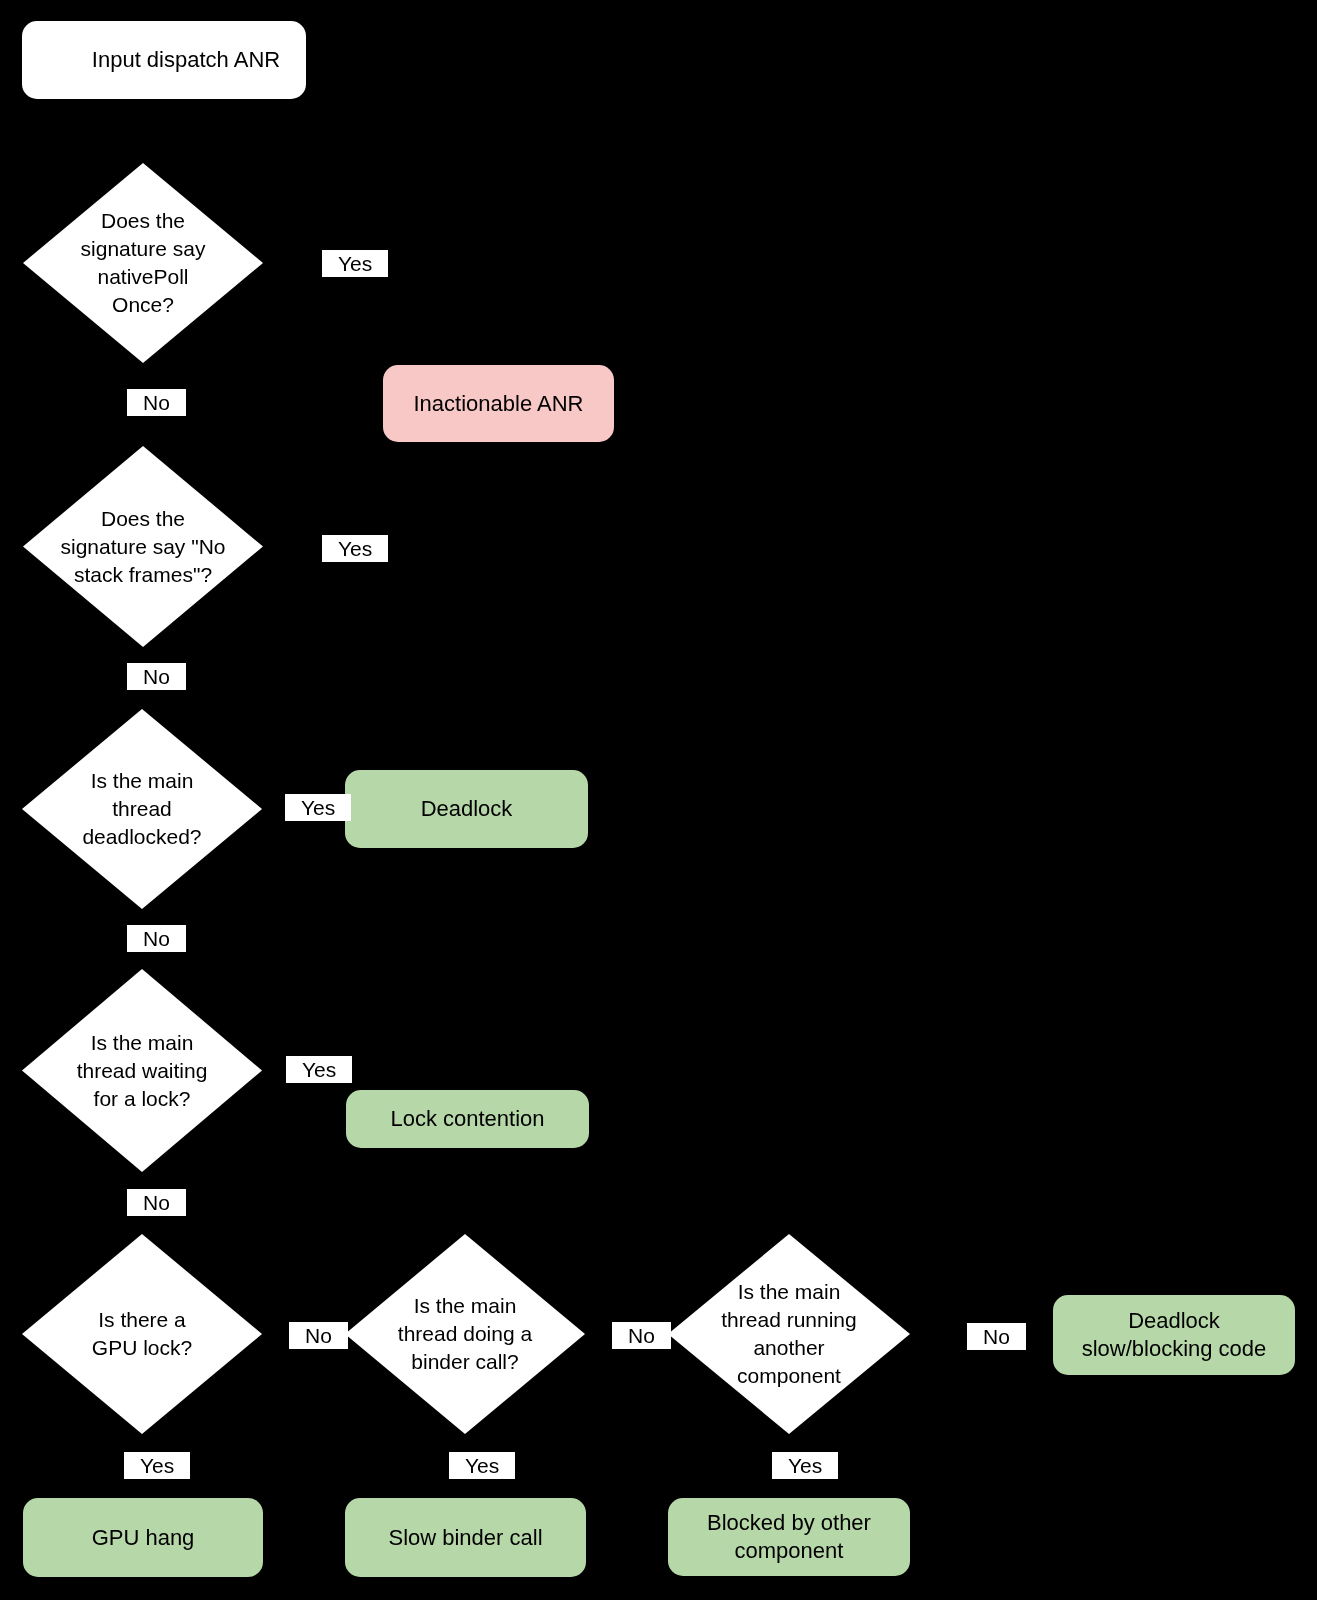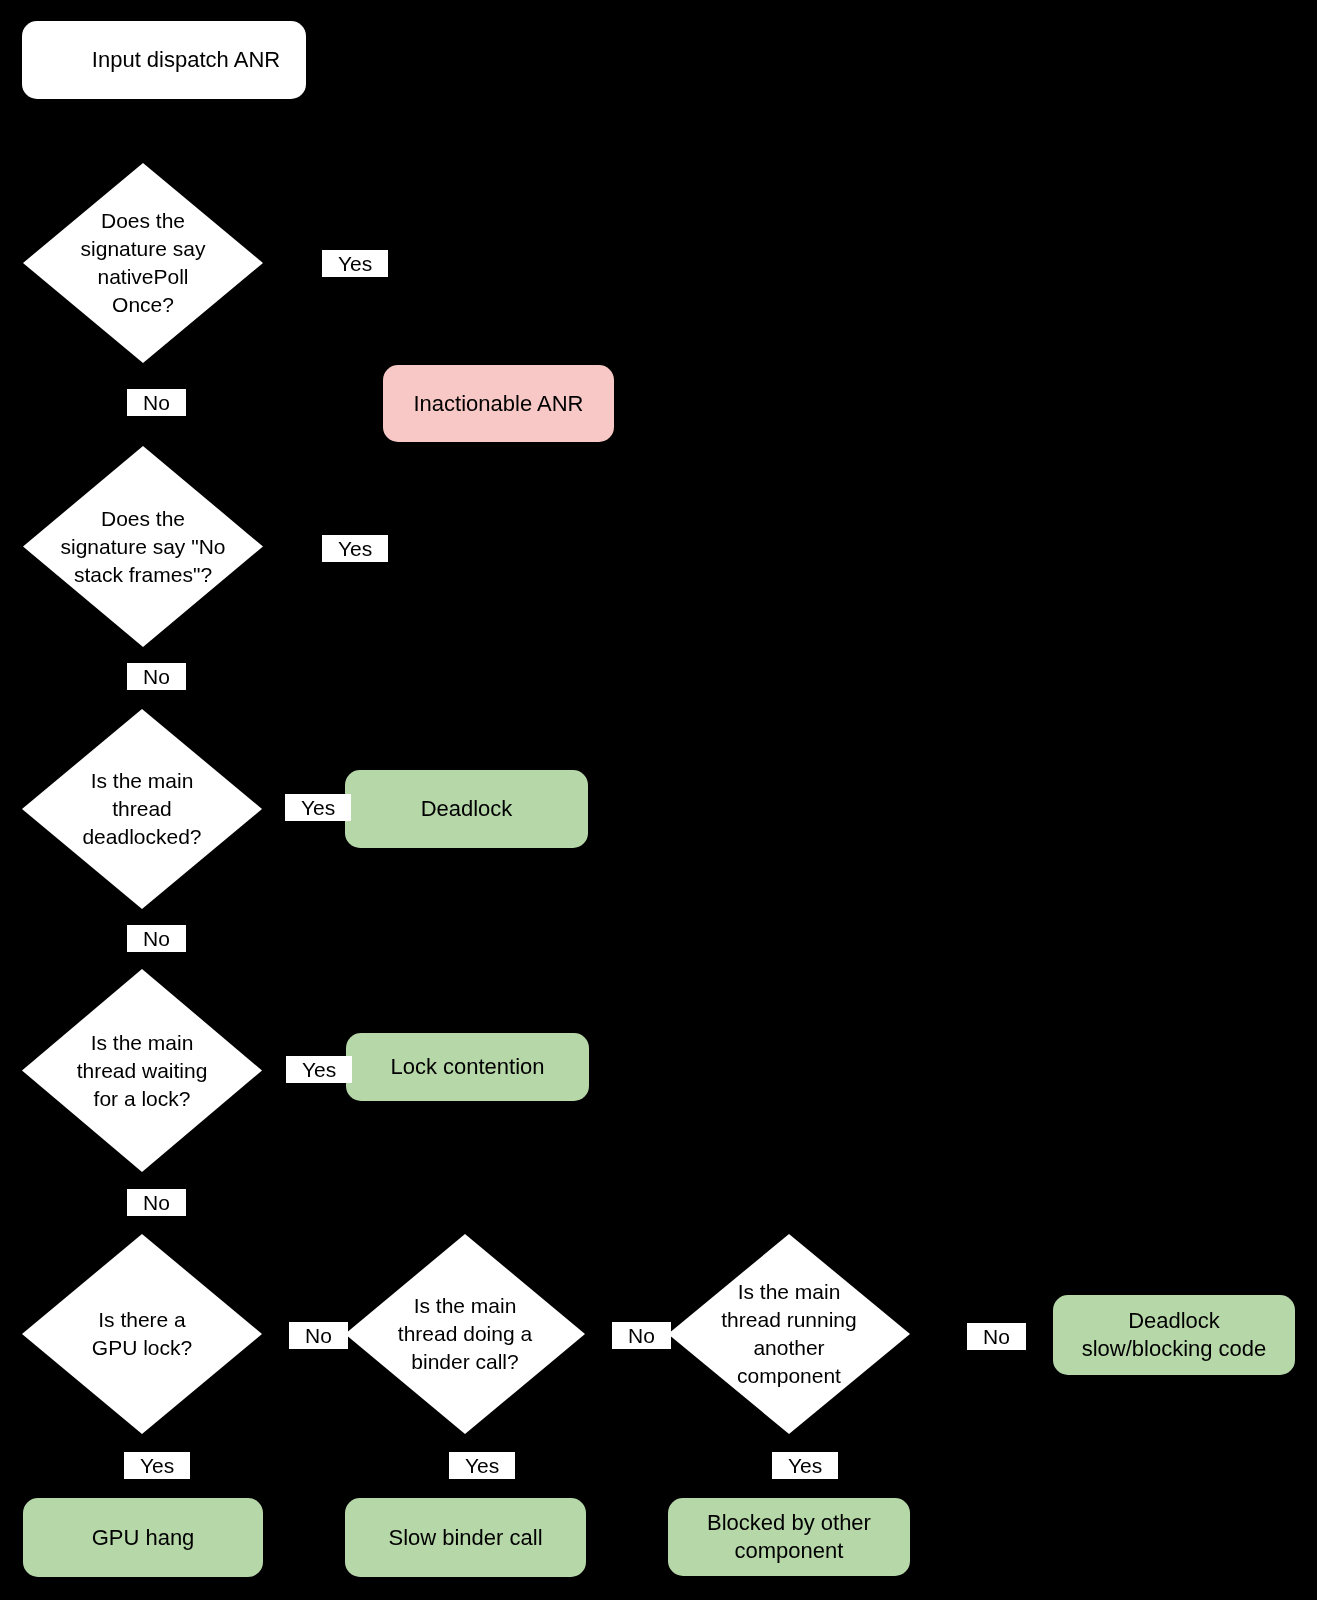--- a/index.html
+++ b/index.html
@@ -28,21 +28,21 @@
     font-size:21px;line-height:27px;padding:0 16px;white-space:nowrap;
   }
   
   #start  {left:22px;  top:21px;   width:240px;height:78px;padding-left:44px;}
   #d1     {left:23px;  top:163px;  width:240px;height:200px;}
   #t-inact{left:347px; top:365px;  width:231px;height:77px;margin-left:36px;}
   #d2     {left:23px;  top:446px;  width:240px;height:201px;}
   #d3     {left:22px;  top:709px;  width:240px;height:200px;}
   #t-dead {left:345px; top:770px;  width:243px;height:78px;}
   #d4     {left:22px;  top:969px;  width:240px;height:203px;}
-  #t-lock {left:346px; top:1033px; width:243px;height:68px;}
+  #t-lock {left:346px; top:1090px; width:243px;height:58px;}
   #d5     {left:22px;  top:1234px; width:240px;height:200px;}
   #d6     {left:345px; top:1234px; width:240px;height:200px;}
   #d7     {left:668px; top:1234px; width:242px;height:200px;}
   #t-gen  {left:1053px;top:1295px; width:242px;height:80px;}
   #t-gpu  {left:23px;  top:1498px; width:240px;height:79px;}
   #t-bind {left:345px; top:1498px; width:241px;height:79px;}
   #t-block{left:668px; top:1498px; width:242px;height:78px;text-align:center;}
   #yes1{left:322px;top:250px;}  #no1{left:127px;top:389px;}
   #yes2{left:322px;top:535px;}  #no2{left:127px;top:663px;}
   #yes3{left:285px;top:794px;}  #no3{left:127px;top:925px;}

